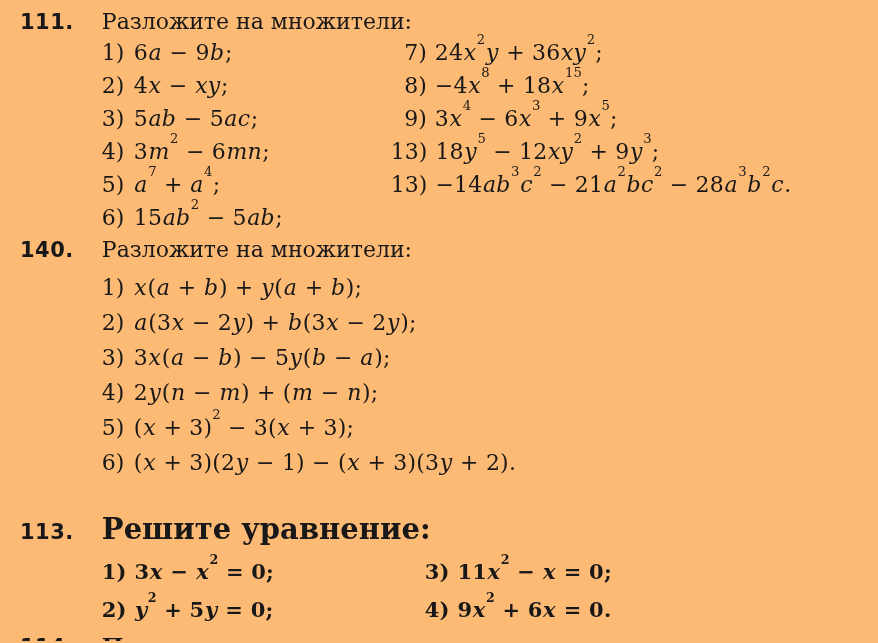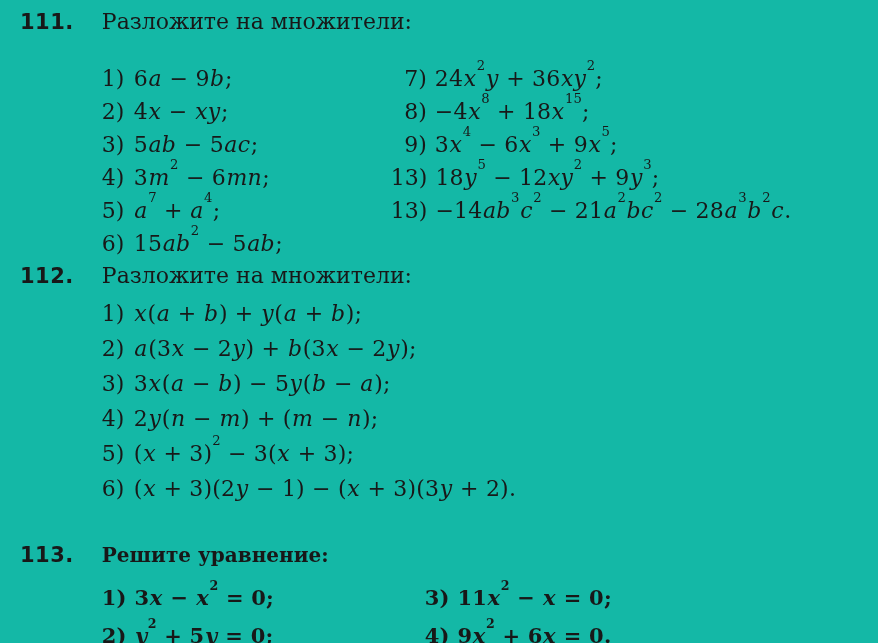--- a/index.html
+++ b/index.html
@@ -1,38 +1,38 @@
 <!DOCTYPE html>
 <html lang="ru"><head>
 <meta charset="utf-8">
 <style>
   html,body{margin:0;padding:0;background:#fff;}
   .page{
     position:relative;
     width:878px;height:643px;
     box-sizing:border-box;
     overflow:hidden;
-    background:#14b8a6;
+    background:#fdba74;
     color:#181818;
     font-family:"DejaVu Serif", serif;
     font-size:22px;
     padding:10px 0 16px 20px;
   }
   .exercise{display:flex;align-items:baseline;}
   .exnum{
     flex:0 0 52px;
     text-align:right;
     font-family:"DejaVu Sans", sans-serif;
     font-weight:bold;
     font-size:21px;
     letter-spacing:0.5px;
   }
   .excontent{margin-left:28px;flex:1;min-width:0;}
   .instruction{display:block;line-height:24px;}
-  .items{margin-top:30px;}
+  .items{margin-top:4px;}
   .item{white-space:nowrap;}
   .inum{display:inline-block;min-width:24px;margin-right:8px;}
   .inum.wide{min-width:36px;text-align:right;}
   .iexpr{letter-spacing:0.2px;}
   .iexpr i{font-style:italic;padding:0 0.5px;}
   .iexpr sup{font-size:60%;line-height:0;position:relative;top:-0.55em;font-style:normal;}
 
   
   .items-111{
     display:grid;
@@ -42,21 +42,21 @@
   }
   .items-111 .item{line-height:30px;}
 
   
   .ex112{margin-top:2px;}
   .items-112{margin-top:8px;}
   .items-112 .item{line-height:35px;}
 
   
   .ex113{margin-top:35px;}
-  .ex113 .instruction{font-weight:bold;font-size:20px;line-height:28px;}
+  .ex113 .instruction{font-weight:bold;font-size:29px;line-height:28px;}
   .items-113{
     margin-top:12px;
     display:grid;
     grid-auto-flow:column;
     grid-template-rows:repeat(2,38px);
     grid-template-columns:323px 1fr;
     font-weight:bold;
     font-size:21px;
   }
   .items-113 .item{line-height:34px;}
@@ -84,21 +84,21 @@
         <div class="item"><span class="inum wide">7)</span><span class="iexpr">24<i>x</i><sup>2</sup><i>y</i> + 36<i>xy</i><sup>2</sup>;</span></div>
         <div class="item"><span class="inum wide">8)</span><span class="iexpr">−4<i>x</i><sup>8</sup> + 18<i>x</i><sup>15</sup>;</span></div>
         <div class="item"><span class="inum wide">9)</span><span class="iexpr">3<i>x</i><sup>4</sup> − 6<i>x</i><sup>3</sup> + 9<i>x</i><sup>5</sup>;</span></div>
         <div class="item"><span class="inum wide">13)</span><span class="iexpr">18<i>y</i><sup>5</sup> − 12<i>xy</i><sup>2</sup> + 9<i>y</i><sup>3</sup>;</span></div>
         <div class="item"><span class="inum wide">13)</span><span class="iexpr">−14<i>ab</i><sup>3</sup><i>c</i><sup>2</sup> − 21<i>a</i><sup>2</sup><i>bc</i><sup>2</sup> − 28<i>a</i><sup>3</sup><i>b</i><sup>2</sup><i>c</i>.</span></div>
       </div>
     </div>
   </div>
 
   <div class="exercise ex112">
-    <span class="exnum">112.</span>
+    <span class="exnum">140.</span>
     <div class="excontent">
       <span class="instruction">Разложите на множители:</span>
       <div class="items items-112">
         <div class="item"><span class="inum">1)</span><span class="iexpr"><i>x</i>(<i>a</i> + <i>b</i>) + <i>y</i>(<i>a</i> + <i>b</i>);</span></div>
         <div class="item"><span class="inum">2)</span><span class="iexpr"><i>a</i>(3<i>x</i> − 2<i>y</i>) + <i>b</i>(3<i>x</i> − 2<i>y</i>);</span></div>
         <div class="item"><span class="inum">3)</span><span class="iexpr">3<i>x</i>(<i>a</i> − <i>b</i>) − 5<i>y</i>(<i>b</i> − <i>a</i>);</span></div>
         <div class="item"><span class="inum">4)</span><span class="iexpr">2<i>y</i>(<i>n</i> − <i>m</i>) + (<i>m</i> − <i>n</i>);</span></div>
         <div class="item"><span class="inum">5)</span><span class="iexpr">(<i>x</i> + 3)<sup>2</sup> − 3(<i>x</i> + 3);</span></div>
         <div class="item"><span class="inum">6)</span><span class="iexpr">(<i>x</i> + 3)(2<i>y</i> − 1) − (<i>x</i> + 3)(3<i>y</i> + 2).</span></div>
       </div>

